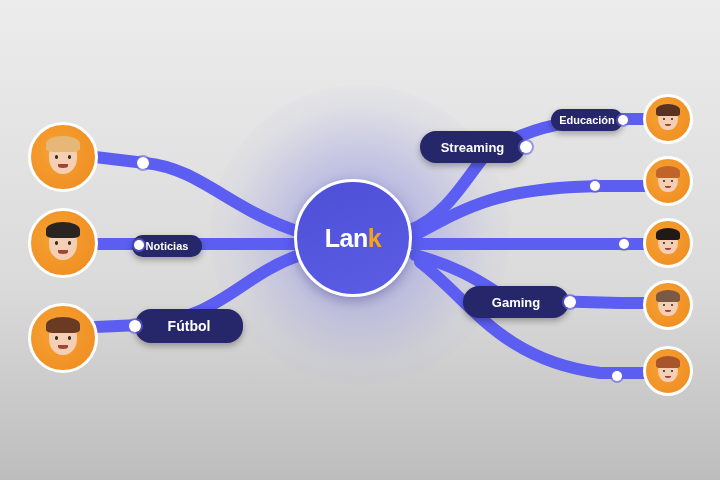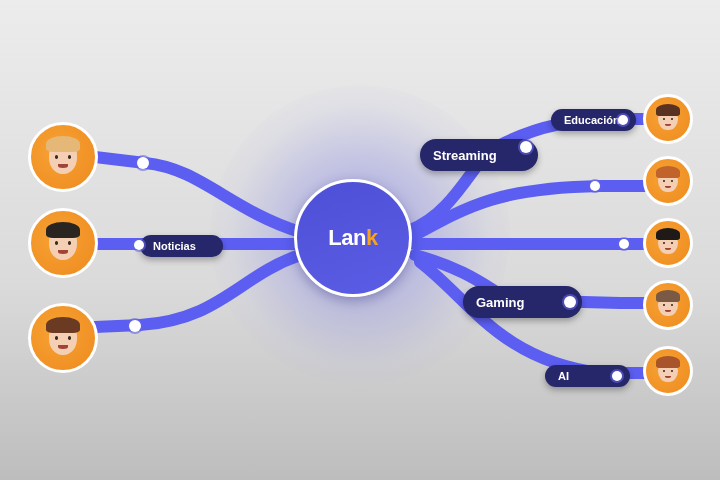--- a/index.html
+++ b/index.html
@@ -4,24 +4,24 @@
 <style>
   html,body{margin:0;padding:0;}
   body{width:720px;height:480px;overflow:hidden;font-family:"Liberation Sans",sans-serif;}
   .stage{position:relative;width:720px;height:480px;background:linear-gradient(180deg,#ececec 0%,#dadada 60%,#bdbdbd 100%);overflow:hidden;}
   .glow{position:absolute;left:210px;top:85px;width:300px;height:300px;border-radius:50%;
         background:radial-gradient(circle,rgba(120,120,230,0.55) 0%,rgba(140,140,230,0.35) 35%,rgba(180,180,230,0.15) 60%,rgba(220,220,230,0) 75%);}
   svg.lines{position:absolute;left:0;top:0;}
   .hub{position:absolute;left:294px;top:179px;width:118px;height:118px;border-radius:50%;
        background:linear-gradient(160deg,#4d4fd6 0%,#5b5de6 100%);border:3px solid #fff;box-sizing:border-box;
        display:flex;align-items:center;justify-content:center;box-shadow:0 4px 12px rgba(40,40,120,0.35);}
-  .hub-text{color:#fff;font-weight:bold;font-size:22px;letter-spacing:-0.5px;}
+  .hub-text{color:#fff;font-weight:bold;font-size:25px;letter-spacing:-0.5px;}
   .hub-k{color:#f7a21b;}
   .pill{position:absolute;background:#26266b;color:#fff;font-weight:bold;border-radius:16px;
-        display:flex;align-items:center;box-shadow:0 3px 6px rgba(0,0,0,0.3);padding-left:13px;}
+        display:flex;align-items:center;justify-content:center;box-shadow:0 3px 6px rgba(0,0,0,0.3);}
   .dot{position:absolute;width:12px;height:12px;border-radius:50%;background:#fff;box-shadow:0 0 0 2px rgba(100,100,230,0.6);}
   .avatar{position:absolute;width:70px;height:70px;border-radius:50%;background:radial-gradient(circle at 40% 40%,#f7a234,#ee8a1e);
           border:3px solid #fff;box-sizing:border-box;display:flex;align-items:center;justify-content:center;overflow:hidden;}
   .avatar.sm{width:50px;height:50px;}
   .face{width:44%;height:52%;border-radius:45% 45% 48% 48%;background:#f4cfb3;position:relative;}
   .hair{position:absolute;left:-12%;top:-14%;width:124%;height:50%;border-radius:50% 50% 20% 20%;}
   .eyes{position:absolute;left:22%;top:45%;width:56%;height:10%;display:flex;justify-content:space-between;}
   .eyes span{width:18%;height:100%;background:#3a2a20;border-radius:50%;display:block;}
   .mouth{position:absolute;left:32%;top:70%;width:36%;height:12%;background:#a0443a;border-radius:0 0 50% 50%;}
 </style>
@@ -45,24 +45,27 @@
       <path d="M415 255 C470 270 490 290 510 300 L620 303 L645 303"></path>
       <path d="M420 262 C470 300 500 360 600 373 L645 373"></path>
     </g>
   </svg>
 
   <div class="hub">
     <span class="hub-text"><span>Lan</span><span class="hub-k">k</span></span>
   </div>
 
   <div class="dot" style="left:137px;top:157px;"></div>
-  <div class="pill" style="left:140px;top:235px;width:70px;height:22px;font-size:11px;">
+  <div class="pill" style="left:132px;top:235px;width:70px;height:22px;font-size:11px;">
       <span>Noticias</span>
     </div>
   <div class="dot" style="left:134px;top:240px;width:10px;height:10px;"></div>
+  <div class="pill" style="left:135px;top:309px;width:108px;height:34px;font-size:14px;">
+      <span>Fútbol</span>
+    </div>
   <div class="dot" style="left:129px;top:320px;"></div>
 
   <div class="avatar" style="left:28px;top:122px;">
     <div class="face">
         <div class="hair" style="background:#e6b877;"></div>
         <div class="eyes">
           <span></span>
           <span></span>
         </div>
         <div class="mouth"></div>
@@ -82,37 +85,34 @@
     <div class="face">
         <div class="hair" style="background:#6b3a22;"></div>
         <div class="eyes">
           <span></span>
           <span></span>
         </div>
         <div class="mouth"></div>
       </div>
   </div>
 
-  <div class="pill" style="left:420px;top:139px;width:105px;height:32px;font-size:13px;">
+  <div class="pill" style="left:420px;top:131px;width:105px;height:32px;font-size:13px;">
       <span>Streaming</span>
     </div>
   <div class="dot" style="left:520px;top:141px;"></div>
   <div class="pill" style="left:551px;top:109px;width:72px;height:22px;font-size:11px;">
       <span>Educación</span>
     </div>
   <div class="dot" style="left:618px;top:115px;width:10px;height:10px;"></div>
   <div class="dot" style="left:590px;top:181px;width:10px;height:10px;"></div>
   <div class="dot" style="left:619px;top:239px;width:10px;height:10px;"></div>
   <div class="pill" style="left:463px;top:286px;width:106px;height:32px;font-size:13px;">
       <span>Gaming</span>
     </div>
   <div class="dot" style="left:564px;top:296px;"></div>
-  <div class="pill" style="left:545px;top:365px;width:72px;height:22px;font-size:11px;">
-      <span>AI</span>
-    </div>
   <div class="dot" style="left:612px;top:371px;width:10px;height:10px;"></div>
 
   <div class="avatar sm" style="left:643px;top:94px;">
     <div class="face">
         <div class="hair" style="background:#5a3221;"></div>
         <div class="eyes">
           <span></span>
           <span></span>
         </div>
         <div class="mouth"></div>

